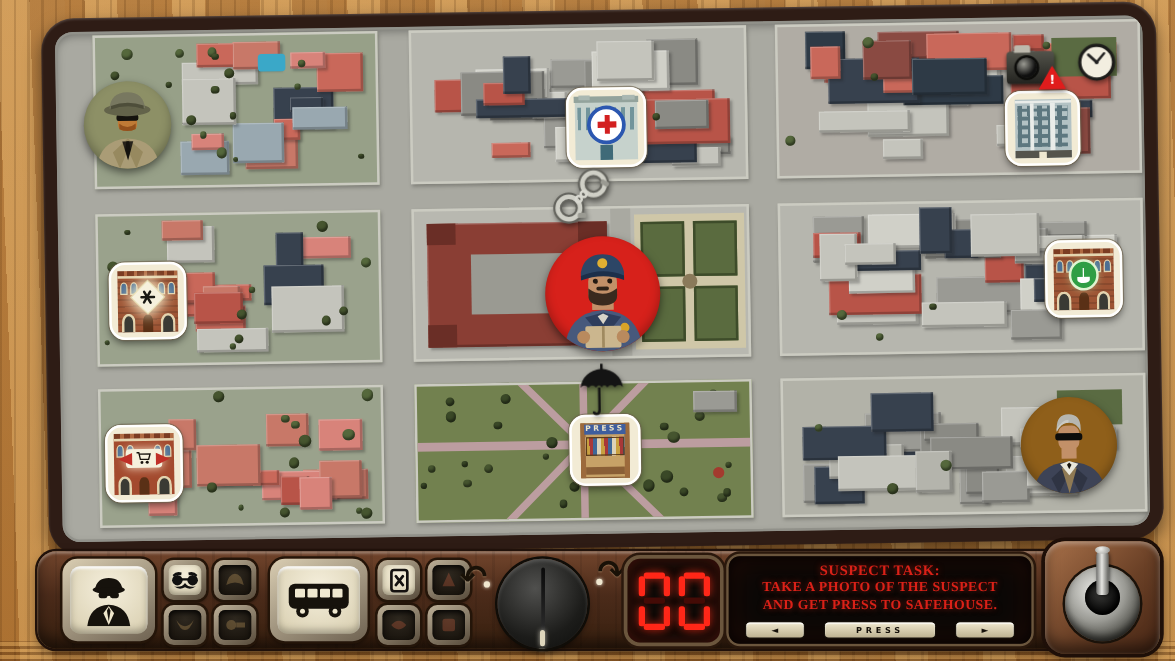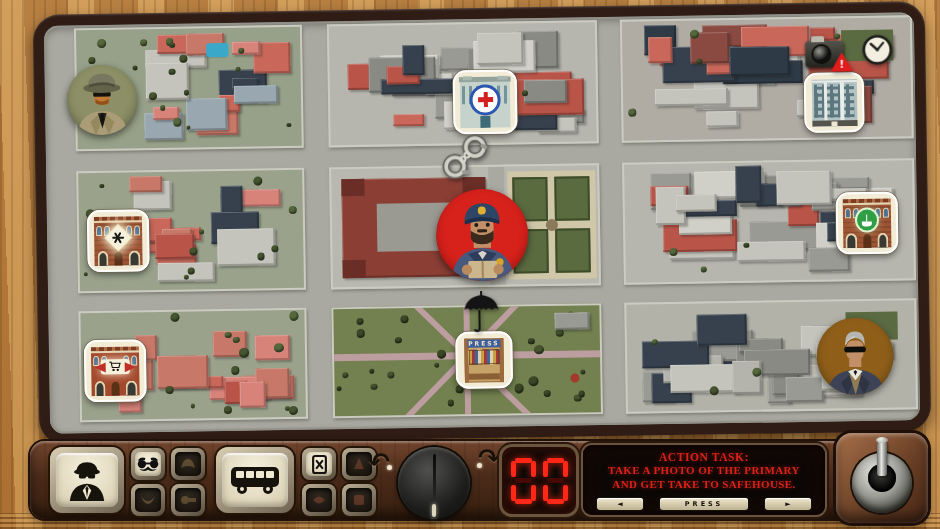--- a/index.html
+++ b/index.html
@@ -775,23 +775,23 @@
         <div class="seg seg-b lit"></div>
         <div class="seg seg-c lit"></div>
         <div class="seg seg-d lit"></div>
         <div class="seg seg-e lit"></div>
         <div class="seg seg-f lit"></div>
         <div class="seg seg-g"></div>
       </div>
     </div>
 
   <div class="screen">
-    <div class="t1">ACTION TASK:</div>
-    <div class="t2">TAKE A PHOTO OF THE PRIMARY</div>
-    <div class="t2">AND GET TAKE TO SAFEHOUSE.</div>
+    <div class="t1">SUSPECT TASK:</div>
+    <div class="t2">TAKE A PHOTO OF THE SUSPECT</div>
+    <div class="t2">AND GET PRESS TO SAFEHOUSE.</div>
     <div class="pill prev">
         <span>◄</span>
       </div>
     <div class="pill action">
         <span>PRESS</span>
       </div>
     <div class="pill next">
         <span>►</span>
       </div>
   </div>

